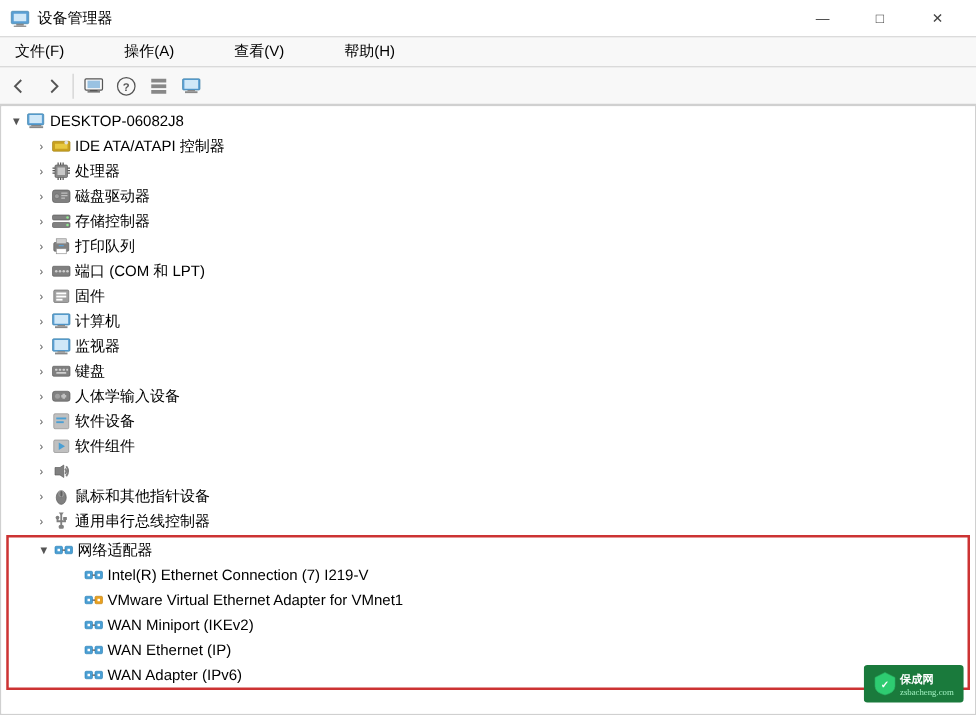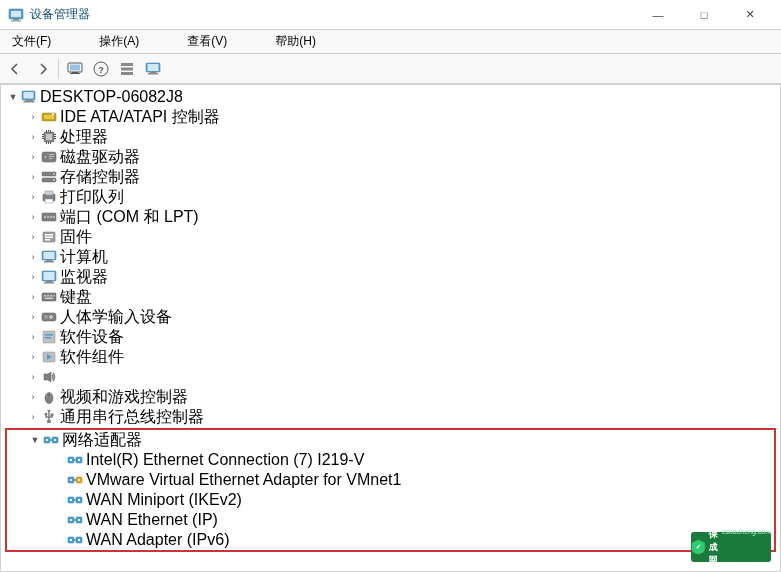--- a/index.html
+++ b/index.html
@@ -24,21 +24,21 @@
       padding: 0 8px;
       justify-content: space-between;
     }
     .title-bar-left {
       display: flex;
       align-items: center;
       gap: 6px;
     }
     .title-text {
       font-size: 12px;
-      color: #0c4a6e;
+      color: #000000;
     }
     .title-controls {
       display: flex;
       gap: 0;
     }
     .title-btn {
       width: 46px;
       height: 30px;
       border: none;
       background: transparent;
@@ -144,21 +144,21 @@
       width: 16px;
       height: 16px;
       margin-right: 3px;
       flex-shrink: 0;
       display: flex;
       align-items: center;
       justify-content: center;
     }
 
     .tree-item .item-label {
-      font-size: 16px;
+      font-size: 12px;
     }
 
     
     .indent-0 { padding-left: 4px; }
     .indent-1 { padding-left: 24px; }
     .indent-2 { padding-left: 44px; }
 
     
     .tree-panel::-webkit-scrollbar { width: 16px; }
     .tree-panel::-webkit-scrollbar-track { background: #f0f0f0; }
@@ -467,21 +467,21 @@
 
     <div class="tree-item indent-1">
       <span class="expander">›</span>
       <span class="item-icon">
         <svg width="16" height="16" viewBox="0 0 16 16">
           <ellipse cx="8" cy="9" rx="4" ry="5.5" fill="#808080" stroke="#555" stroke-width="0.5"></ellipse>
           <line x1="8" y1="4" x2="8" y2="9" stroke="#555" stroke-width="0.8"></line>
           <ellipse cx="8" cy="6" rx="2" ry="2.5" fill="none" stroke="#aaa" stroke-width="0.5"></ellipse>
         </svg>
       </span>
-      <span class="item-label">视频和游戏控制器</span>
+      <span class="item-label">鼠标和其他指针设备</span>
     </div>
 
     <div class="tree-item indent-1">
       <span class="expander">›</span>
       <span class="item-icon">
         <svg width="16" height="16" viewBox="0 0 16 16">
           <path d="M8,2 L8,12 M5,5 L5,8 L8,8 M11,6 L11,8 L8,8" stroke="#808080" stroke-width="1.5" fill="none"></path>
           <circle cx="5" cy="5" r="1.5" fill="#808080"></circle>
           <rect x="9.5" y="4.5" width="3" height="2.5" rx="0.5" fill="#808080"></rect>
           <polygon points="6,1 10,1 8,3.5" fill="#808080"></polygon>
@@ -580,18 +580,18 @@
 
   </div>
 </div>
 
 <div class="watermark">
   <div class="watermark-inner">
     <svg width="18" height="20" viewBox="0 0 18 20">
       <path d="M9,1 L17,5 L17,12 Q17,17 9,19 Q1,17 1,12 L1,5 Z" fill="#2ecc71" stroke="#27ae60" stroke-width="0.5"></path>
       <text x="9" y="13" text-anchor="middle" font-size="8" fill="#fff" font-weight="bold">✓</text>
     </svg>
-    <div style="display:flex;flex-direction:row;">
+    <div style="display:flex;flex-direction:column;font-family:Liberation Serif, serif;">
       <span style="color:#fff;font-size:9px;font-weight:bold;">保成网</span>
       <span style="color:#a0f0c0;font-size:7px;">zsbacheng.com</span>
     </div>
   </div>
 </div>
 
 </body></html>

